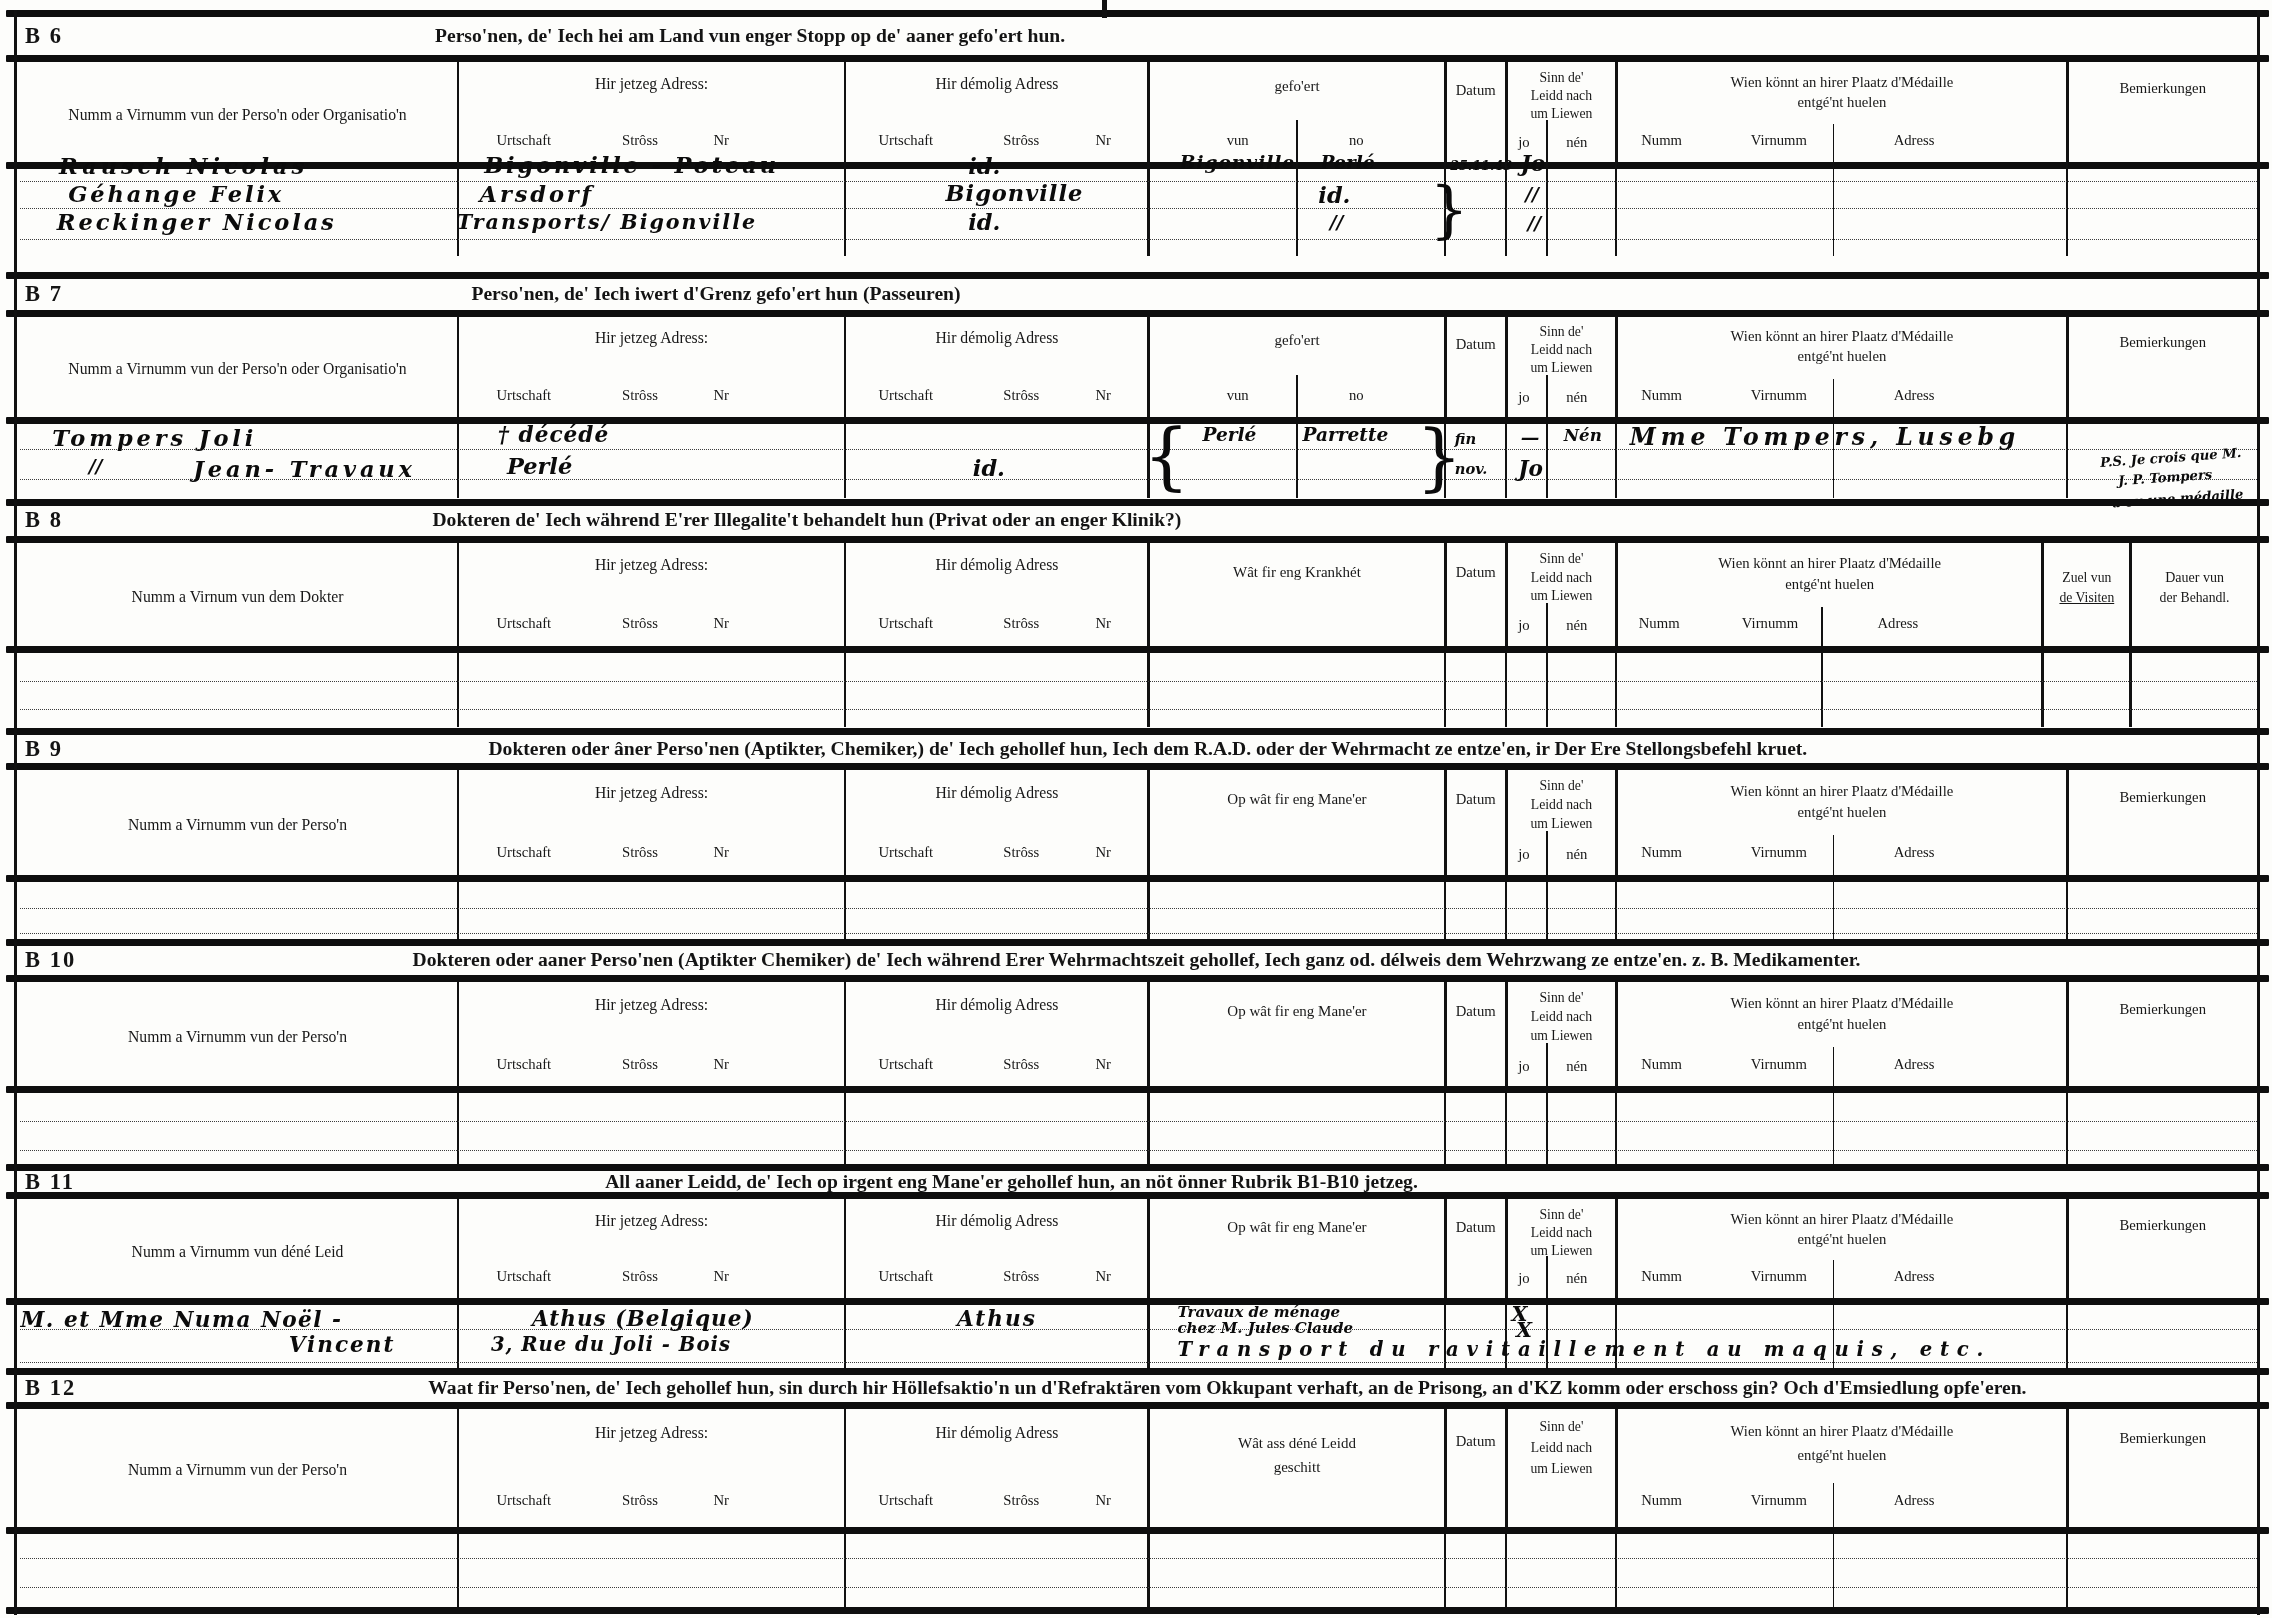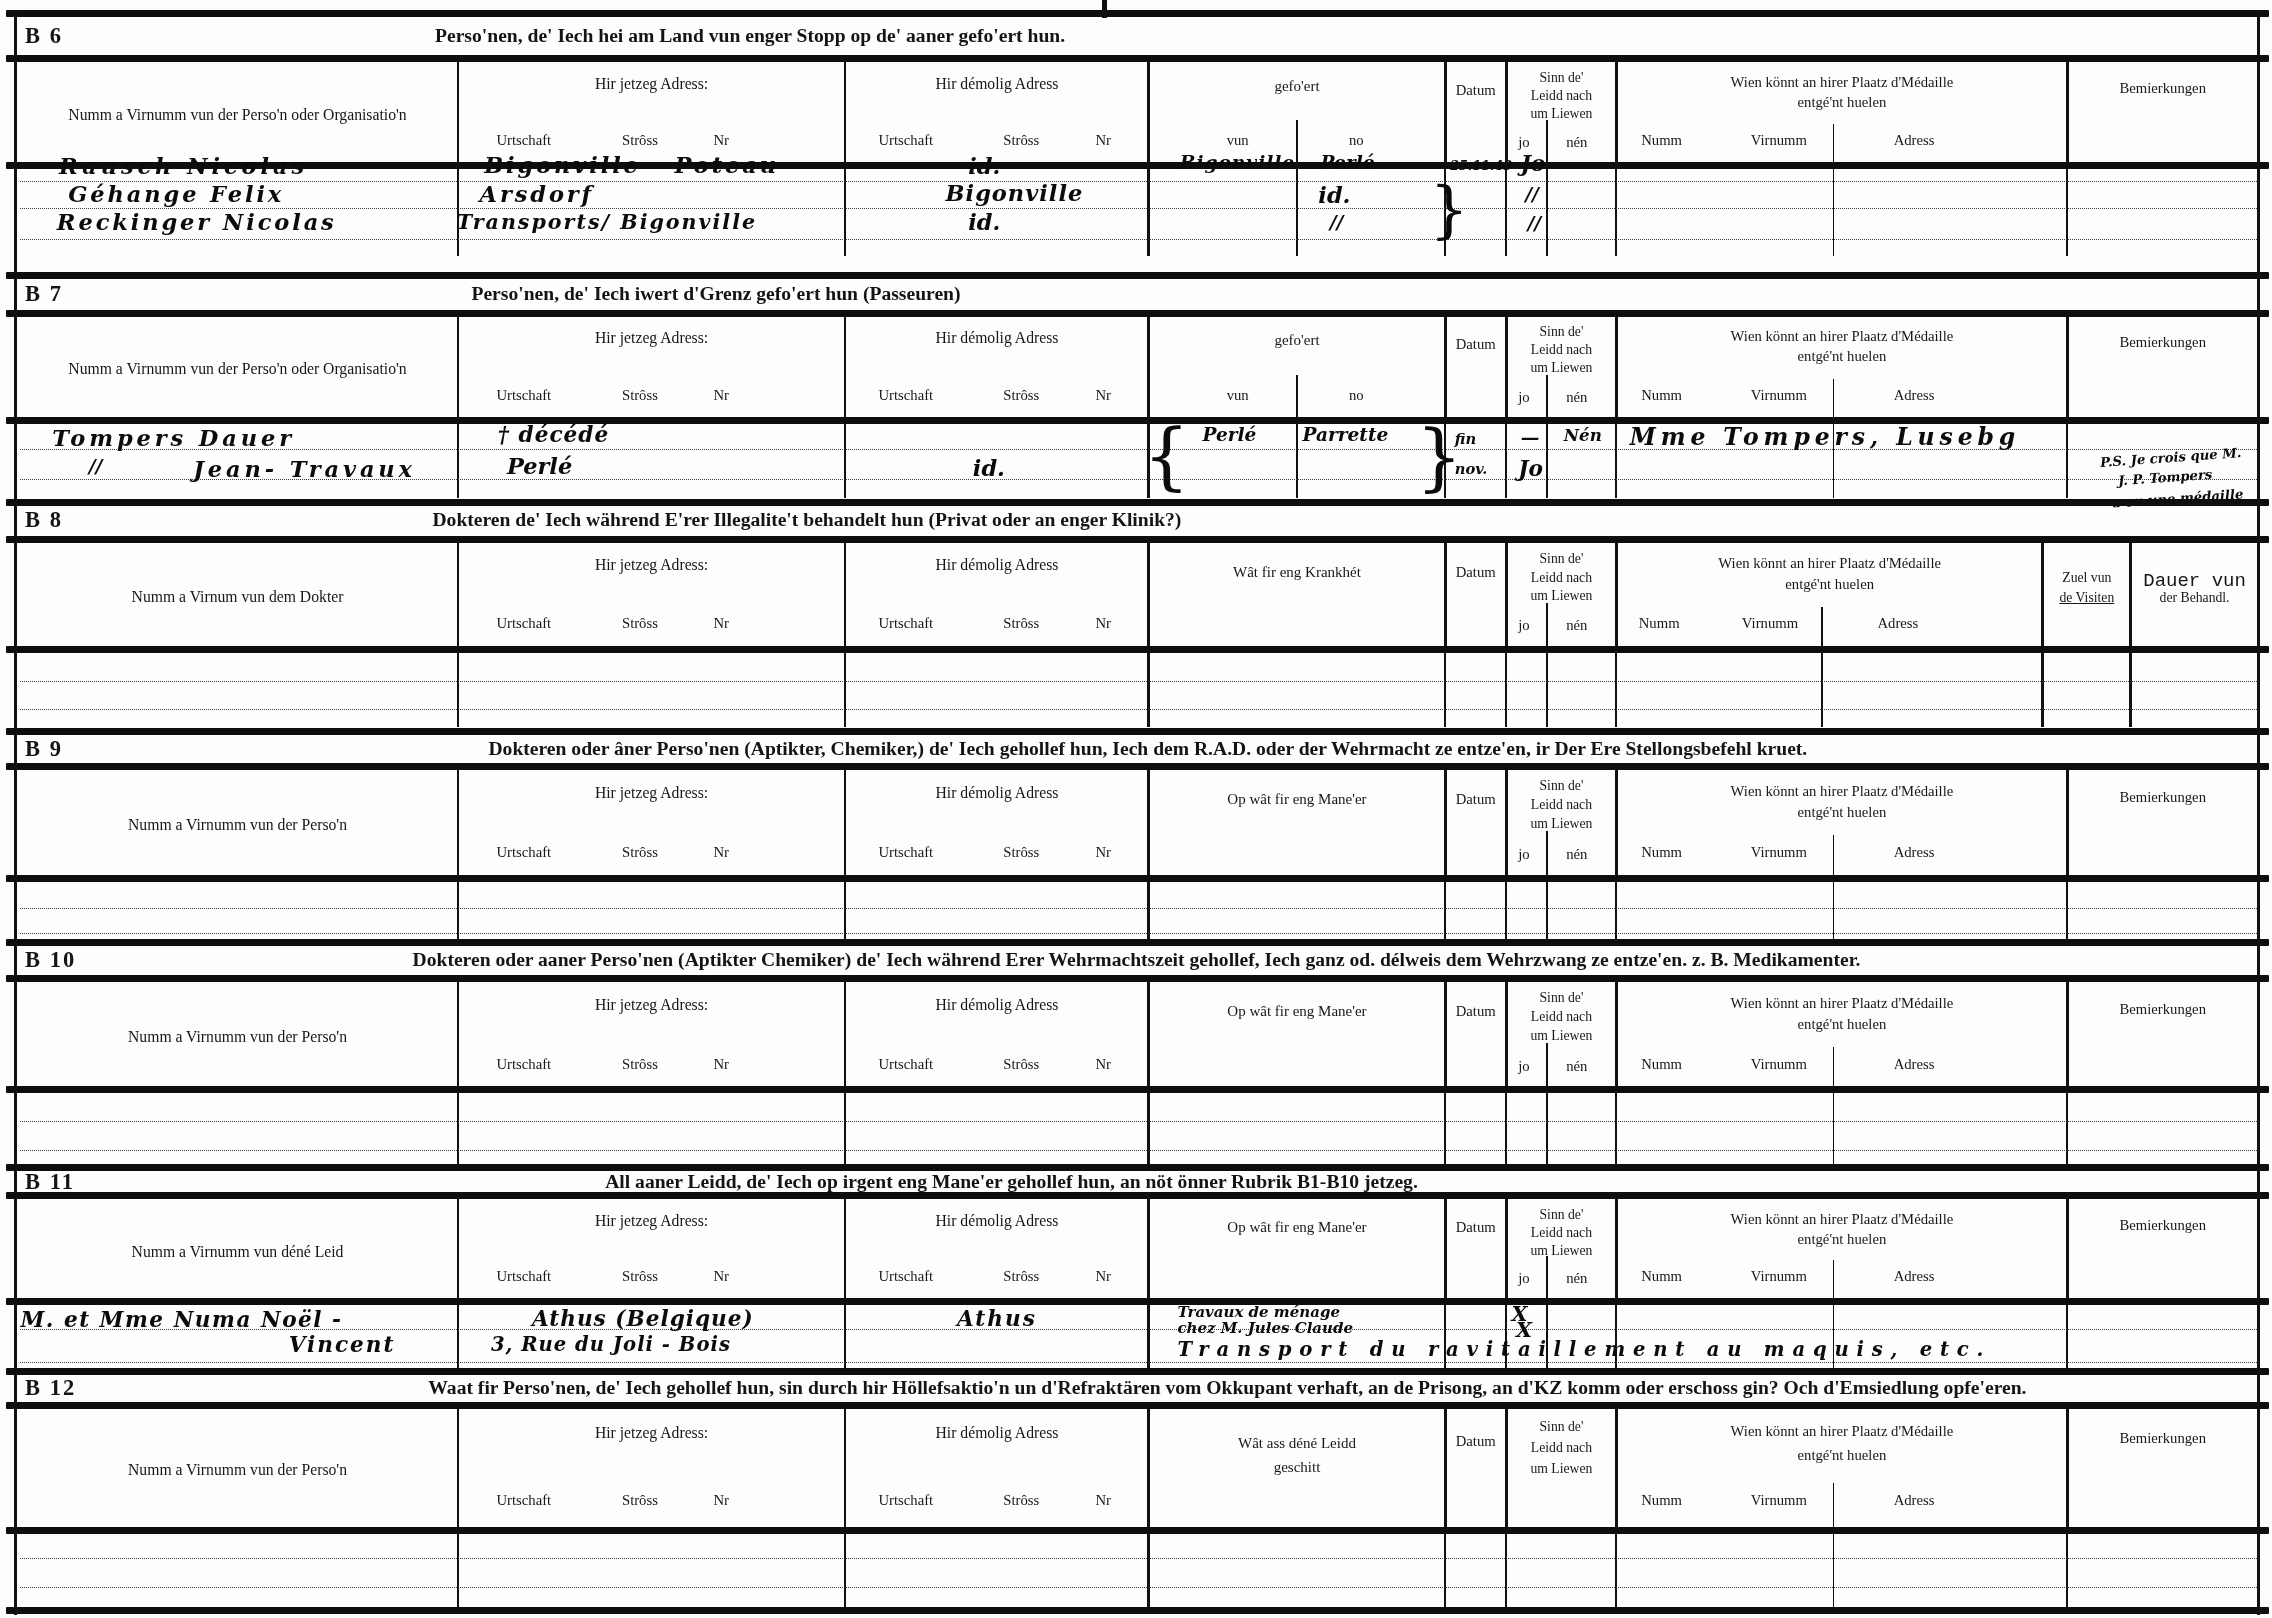--- a/index.html
+++ b/index.html
@@ -147,21 +147,21 @@
       <div class="vl" style="left: calc(50.54% - 1.5px); width: 2.4px; top: 0px; height: 100%;"></div>
       <div class="vl" style="left: calc(63.58% - 1.5px); width: 2.4px; top: 0px; height: 100%;"></div>
       <div class="vl" style="left: calc(66.27% - 1.5px); width: 2.4px; top: 0px; height: 100%;"></div>
       <div class="vl" style="left: calc(71.12% - 1.5px); width: 2.4px; top: 0px; height: 100%;"></div>
       <div class="vl" style="left: calc(90.95% - 1.5px); width: 2.4px; top: 0px; height: 100%;"></div>
       <div class="vl" style="left: calc(57.1% - 1.5px); width: 1.5px; top: 0px; height: 100%;"></div>
       <div class="vl" style="left: calc(68.1% - 1.5px); width: 1.5px; top: 0px; height: 100%;"></div>
       <div class="vl" style="left: calc(80.7% - 1.5px); width: 1.5px; top: 0px; height: 100%;"></div>
       <div class="dot" style="top: 34%;"></div>
       <div class="dot" style="top: 74%;"></div>
-      <div class="hw" style="left: 2.3%; top: 4%; font-size: 22.5px; letter-spacing: 3.9px;">Tompers Dauer</div>
+      <div class="hw" style="left: 2.3%; top: 4%; font-size: 22.5px; letter-spacing: 3.9px;">Tompers Joli</div>
       <div class="hw" style="left: 21.9%; top: 0%; font-size: 21.6px; letter-spacing: 1px;">† décédé</div>
       <div class="hw brace" style="left: 50.3%; top: -2%; font-size: 73px;">{</div>
       <div class="hw" style="left: 52.9%; top: 2%; font-size: 18.6px;">Perlé</div>
       <div class="hw" style="left: 57.3%; top: 2%; font-size: 18.6px;">Parrette</div>
       <div class="hw" style="left: 64%; top: 10%; font-size: 14.7px;">fin</div>
       <div class="hw" style="left: 66.9%; top: 6%; font-size: 18.6px;">—</div>
       <div class="hw" style="left: 68.8%; top: 4%; font-size: 16.7px;">Nén</div>
       <div class="hw" style="left: 71.7%; top: 2%; font-size: 23.5px; letter-spacing: 4.9px;">Mme Tompers, Lusebg</div>
       <div class="hw" style="left: 3.9%; top: 44%; font-size: 18.6px;">//</div>
       <div class="hw" style="left: 8.5%; top: 46%; font-size: 22.5px; letter-spacing: 3.9px;">Jean- Travaux</div>
@@ -208,21 +208,21 @@
       <div class="lab" style="left: 69.374%; top: 72%; font-size: 14.7px;">nén</div>
       <div class="vl" style="left: calc(68.1% - 1.5px); width: 1.5px; top: 58%; height: 42%;"></div>
       <div class="lab" style="left: 80.495%; top: 12%; font-size: 14.7px;">Wien könnt an hirer Plaatz d'Médaille</div>
       <div class="lab" style="left: 80.495%; top: 32%; font-size: 14.7px;">entgé'nt huelen</div>
       <div class="lab" style="left: 72.995%; top: 70%; font-size: 14.7px;">Numm</div>
       <div class="lab" style="left: 77.87%; top: 70%; font-size: 14.7px;">Virnumm</div>
       <div class="lab" style="left: 83.495%; top: 70%; font-size: 14.7px;">Adress</div>
       <div class="vl" style="left: calc(80.2% - 1.5px); width: 1.5px; top: 62%; height: 38%;"></div>
       <div class="lab" style="left: 91.81%; top: 26%; font-size: 13.7px;">Zuel vun</div>
       <div class="lab" style="left: 91.81%; top: 46%; font-size: 13.7px; text-decoration: underline;">de Visiten</div>
-      <div class="lab" style="left: 96.55%; top: 26%; font-size: 19px; font-family: Liberation Mono, monospace;">Dauer vun</div>
+      <div class="lab" style="left: 96.55%; top: 26%; font-size: 14px;">Dauer vun</div>
       <div class="lab" style="left: 96.55%; top: 46%; font-size: 13.7px;">der Behandl.</div>
     </div>
     <div class="abs" style="top: 652px; height: 75px; left: 0px; width: 100%;">
       <div class="vl" style="left: calc(20.15% - 1.5px); width: 2.4px; top: 0px; height: 100%;"></div>
       <div class="vl" style="left: calc(37.18% - 1.5px); width: 2.4px; top: 0px; height: 100%;"></div>
       <div class="vl" style="left: calc(50.54% - 1.5px); width: 2.4px; top: 0px; height: 100%;"></div>
       <div class="vl" style="left: calc(63.58% - 1.5px); width: 2.4px; top: 0px; height: 100%;"></div>
       <div class="vl" style="left: calc(66.27% - 1.5px); width: 2.4px; top: 0px; height: 100%;"></div>
       <div class="vl" style="left: calc(71.12% - 1.5px); width: 2.4px; top: 0px; height: 100%;"></div>
       <div class="vl" style="left: calc(89.87% - 1.5px); width: 2.4px; top: 0px; height: 100%;"></div>

